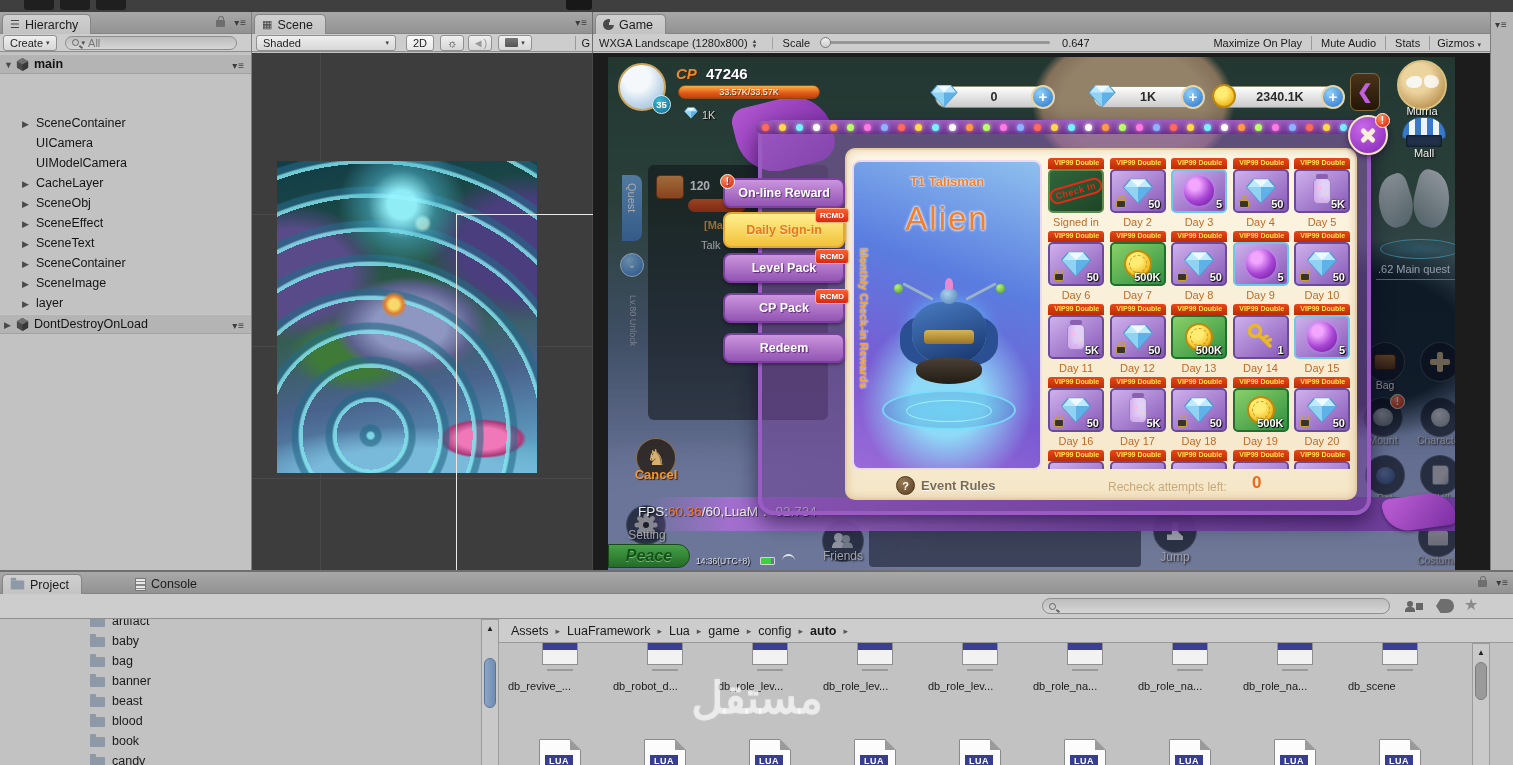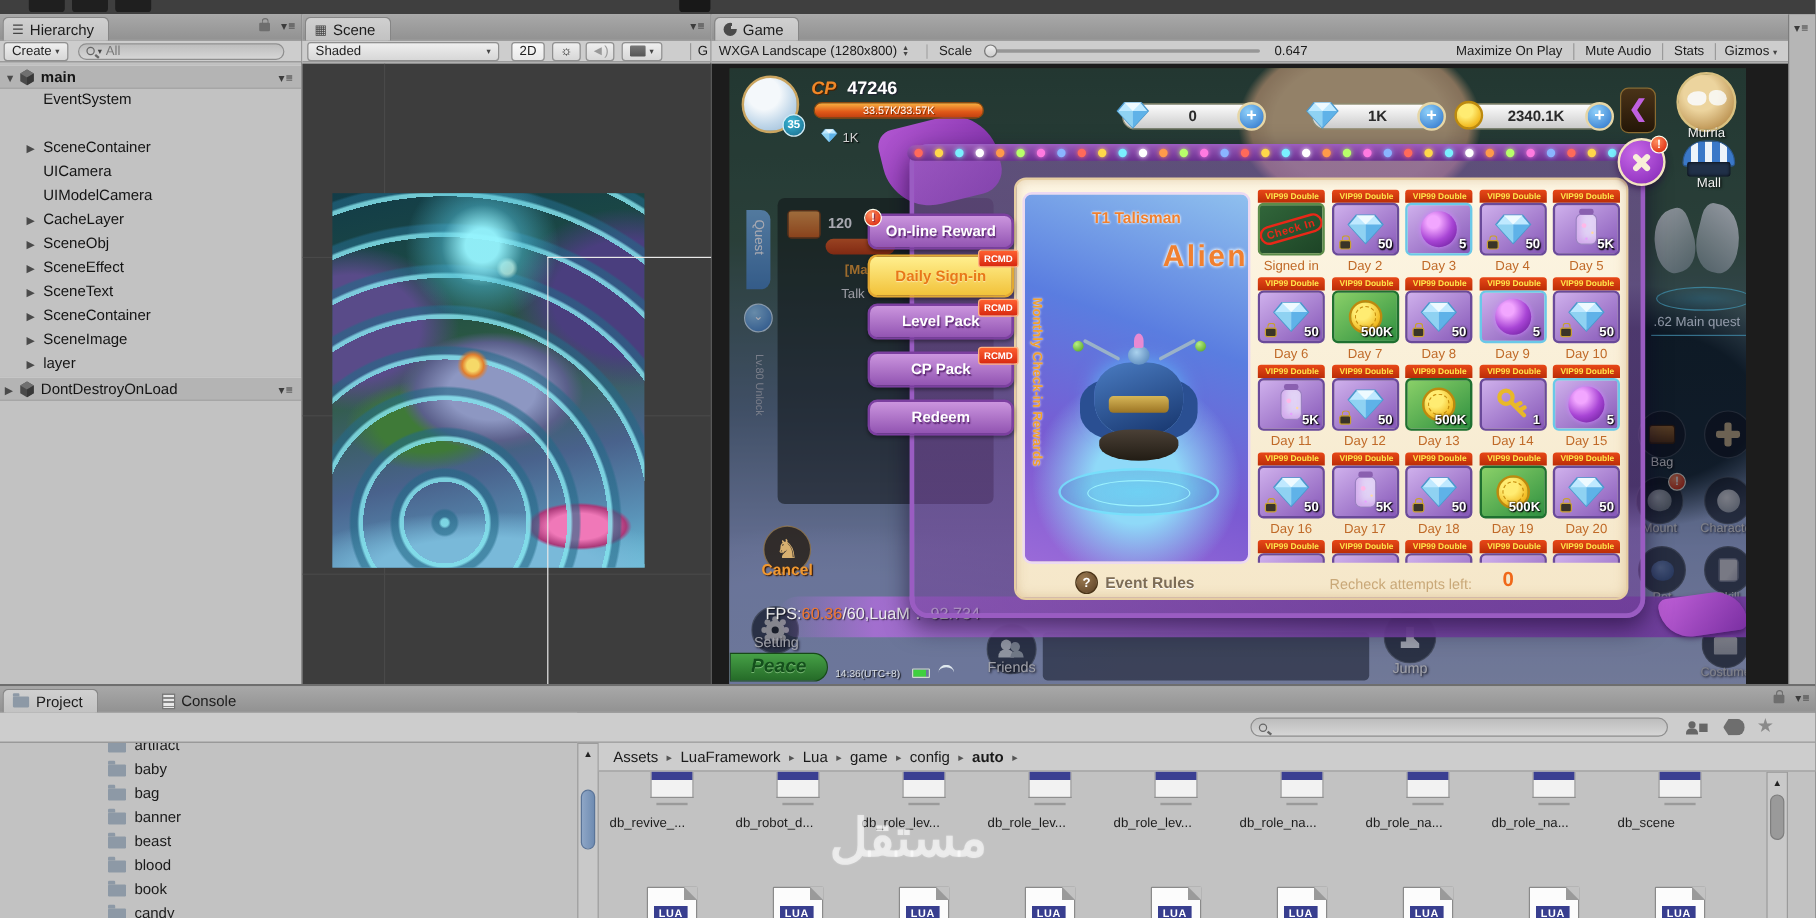--- a/index.html
+++ b/index.html
@@ -148,23 +148,20 @@
         <div class="trow" style="top: 2px; background: rgb(180, 180, 180); border-top: 1px solid rgb(198, 198, 198); border-bottom: 1px solid rgb(162, 162, 162);">
           <span class="arr" style="left:4px">▼</span>
           <span style="position:absolute;left:15px;top:2px"><svg class="ucube" viewBox="0 0 16 16">
               <path d="M8 1 L14 4.5 V11.5 L8 15 L2 11.5 V4.5 Z" fill="#4a4a4a"></path>
               <path d="M8 1 L14 4.5 L8 8 L2 4.5 Z" fill="#707070"></path>
               <path d="M8 8 L14 4.5 V11.5 L8 15 Z" fill="#383838"></path>
             </svg></span>
           <span class="lbl" style="left:34px;font-weight:bold">main</span>
           <span class="panemenu" style="right:6px;top:6px">▾≡</span>
         </div>
-        <div class="trow" style="top: 22px;">
-          <span class="lbl">EventSystem</span>
-        </div>
         <div class="trow" style="top: 62px;">
           <span class="arr">▶</span>
           <span class="lbl">SceneContainer</span>
         </div>
         <div class="trow" style="top: 82px;">
           <span class="lbl">UICamera</span>
         </div>
         <div class="trow" style="top: 102px;">
           <span class="lbl">UIModelCamera</span>
         </div>
@@ -211,21 +208,21 @@
 
   <div class="panel" style="left:252px;top:12px;width:341px;height:558px;border-right:1px solid #6f6f6f">
     <div class="tabstrip">
       <div class="tab" style="left:2px">
         <span style="font-size:11px;color:#444">▦</span>
         <span>Scene</span>
       </div>
       <span class="panemenu" style="right:4px;top:6px">▾≡</span>
     </div>
     <div class="toolbar">
-      <span class="ubtn" style="margin-left:4px;width:160px;justify-content:space-between">
+      <span class="ubtn" style="margin-left:4px;width:140px;justify-content:space-between">
         <span>Shaded</span>
           <span class="caret">▾</span>
         </span>
       <span class="ubtn" style="margin-left:10px;width:28px;background:linear-gradient(#fafafa,#e8e8e8)">2D</span>
       <span class="ubtn" style="margin-left:6px;width:24px">☼</span>
       <span class="ubtn" style="margin-left:4px;width:24px;color:#999">◄)</span>
       <span class="ubtn" style="margin-left:6px;width:34px">
         <span style="display:inline-block;width:13px;height:9px;background:linear-gradient(#777,#555);border-radius:1px"></span>
         <span class="caret">▾</span>
         </span>
@@ -409,21 +406,21 @@
             <span class="dot" style="left: 550px; top: 3px; background: rgb(255, 106, 90); box-shadow: rgb(255, 106, 90) 0px 0px 4px;"></span>
             <span class="dot" style="left: 567px; top: 3px; background: rgb(255, 216, 74); box-shadow: rgb(255, 216, 74) 0px 0px 4px;"></span>
             <span class="dot" style="left: 584px; top: 3px; background: rgb(122, 240, 255); box-shadow: rgb(122, 240, 255) 0px 0px 4px;"></span>
             <span class="dot" style="left: 601px; top: 3px; background: rgb(255, 255, 255); box-shadow: rgb(255, 255, 255) 0px 0px 4px;"></span>
           </div>
 
         <div class="abs z4" style="left:237px;top:91px;width:512px;height:352px;border-radius:10px;background:linear-gradient(#fdf6e4,#f5e7c9);border:2px solid #e6cda2;box-shadow:inset 0 0 10px rgba(185,140,80,.35)"></div>
 
         <div class="abs z5" style="left:244px;top:103px;width:190px;height:310px;border-radius:8px;border:2px solid #ecd9f2;overflow:hidden;background:radial-gradient(circle at 50% 78%,#8fd9f8 0 14%,rgba(120,180,240,.0) 34%),linear-gradient(200deg,#8fc0ee 0%,#5a7de0 38%,#7a5ad2 72%,#9a6ad8 100%)">
           <div style="position:absolute;left:0;top:12px;width:100%;text-align:center;color:#f08030;font-weight:bold;font-size:13px;text-shadow:0 0 2px #fff,0 0 2px #fff">T1 Talisman</div>
-          <div style="position:absolute;left:0;top:38px;width:100%;text-align:right;color:#f08030;font-weight:bold;font-size:25px;letter-spacing:2px;text-shadow:0 0 3px #fff,0 0 3px #fff">Alien</div>
+          <div style="position:absolute;left:0;top:38px;width:100%;text-align:center;color:#f08030;font-weight:normal;font-size:33px;letter-spacing:2px;text-shadow:0 0 3px #fff,0 0 3px #fff">Alien</div>
           <div class="vtext" style="position:absolute;left:4px;top:86px;color:#f0a030;font-size:11px;font-weight:bold;text-shadow:0 0 2px #fff">Monthly Check-in Rewards</div>
           <div style="position:absolute;left:28px;top:228px;width:134px;height:40px;border:2px solid rgba(120,230,255,.8);border-radius:50%;background:radial-gradient(rgba(80,200,240,.5),rgba(30,80,160,.2))"></div>
           <div style="position:absolute;left:52px;top:238px;width:86px;height:22px;border:1.5px solid rgba(160,245,255,.9);border-radius:50%"></div>
           <div style="position:absolute;left:58px;top:140px;width:74px;height:62px;background:linear-gradient(160deg,#4a7cc2,#15336a);border-radius:42% 42% 46% 46%;box-shadow:-18px 8px 0 -6px #2a4f92,18px 8px 0 -6px #2a4f92,0 0 18px rgba(90,200,255,.8)"></div>
           <div style="position:absolute;left:86px;top:126px;width:18px;height:16px;background:radial-gradient(circle at 40% 35%,#aad2ee,#4a7ab2);border-radius:50%"></div>
           <div style="position:absolute;left:91px;top:116px;width:8px;height:12px;background:#e88ad2;border-radius:50% 50% 20% 20%"></div>
           <div style="position:absolute;left:40px;top:122px;width:9px;height:9px;border-radius:50%;background:radial-gradient(circle at 35% 30%,#b8f080,#4a9a20)"></div>
           <div style="position:absolute;left:142px;top:122px;width:9px;height:9px;border-radius:50%;background:radial-gradient(circle at 35% 30%,#b8f080,#4a9a20)"></div>
           <div style="position:absolute;left:47px;top:128px;width:34px;height:3px;background:#9ab2c8;transform:rotate(28deg);border-radius:2px"></div>
           <div style="position:absolute;left:110px;top:128px;width:34px;height:3px;background:#9ab2c8;transform:rotate(-28deg);border-radius:2px"></div>

